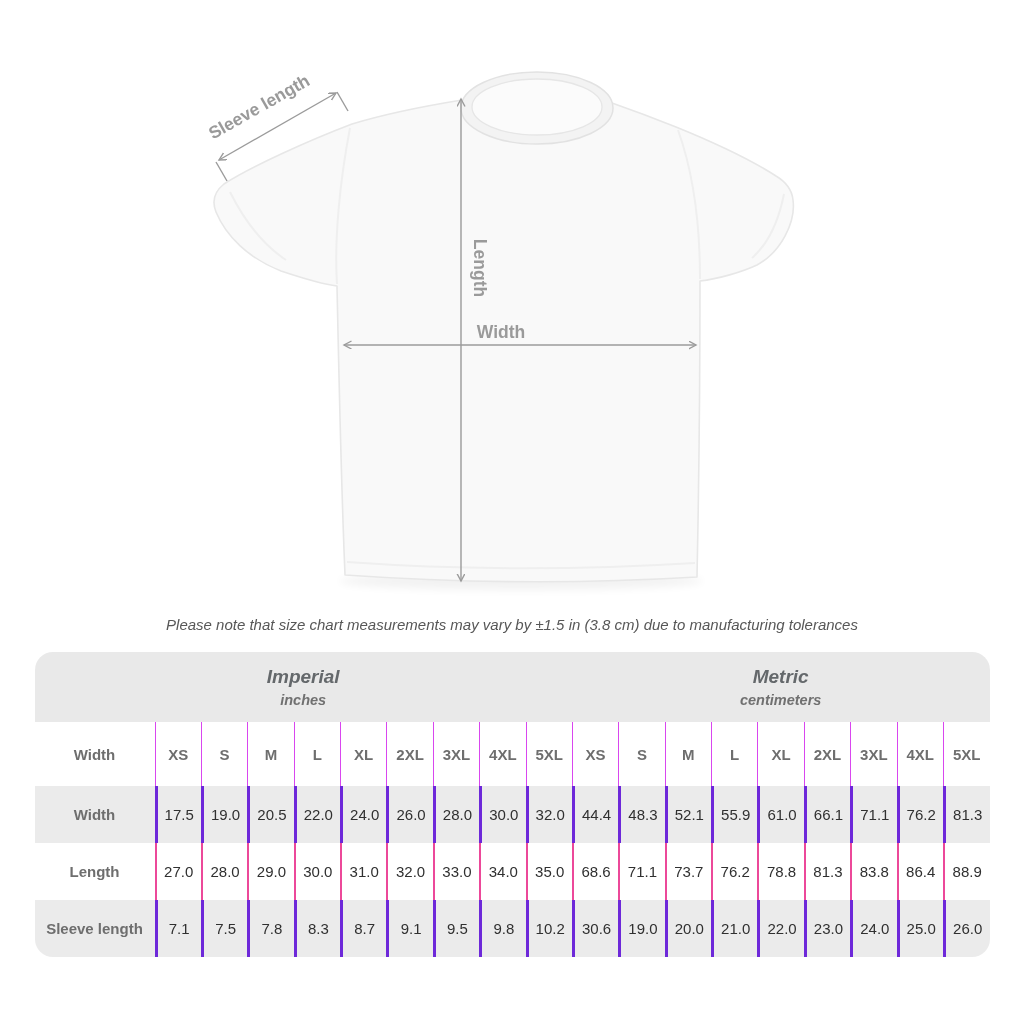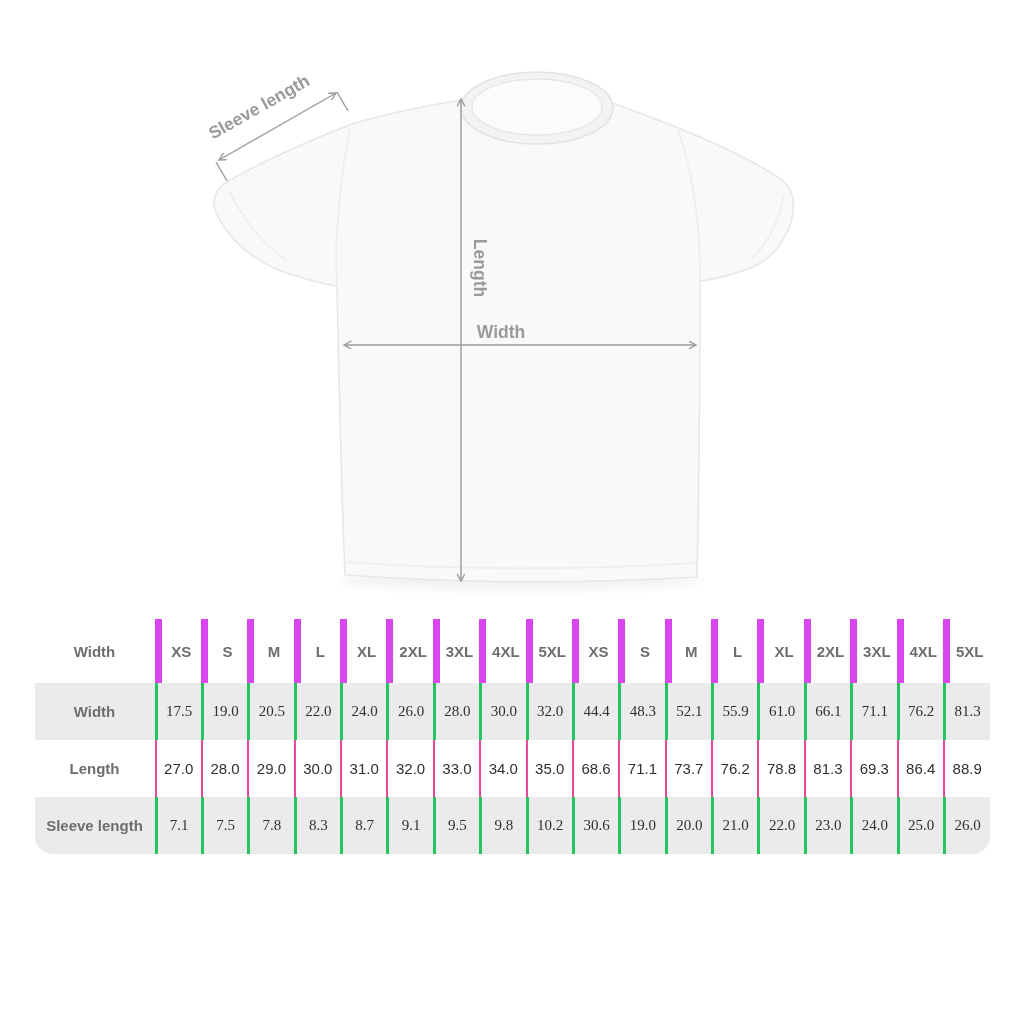--- a/index.html
+++ b/index.html
@@ -16,29 +16,29 @@
   table{width:955px;border-collapse:separate;border-spacing:0;table-layout:fixed;}
   col.col-label{width:120px;}
 
   .group-row th{background:#e9e9e9;height:70px;vertical-align:middle;text-align:center;padding:0;}
   .group-row th:first-child{border-top-left-radius:18px;}
   .group-row th:last-child{border-top-right-radius:18px;}
   .g-title{font-size:19px;font-weight:bold;font-style:italic;color:#64686b;}
   .g-sub{font-size:14.5px;font-style:italic;color:#707070;margin-top:4px;}
 
   #size-row th{background:#fff;height:64px;vertical-align:middle;text-align:center;
-    font-size:15px;font-weight:bold;color:#6e6e6e;border-left:7px solid #d946ef;padding:0;}
+    font-size:15px;font-weight:bold;color:#6e6e6e;border-left:1px solid #d946ef;padding:0;}
   #size-row th:first-child{border-left:none;}
 
   tbody tr{height:57px;}
   tbody th.lbl{font-size:15px;font-weight:bold;color:#6e6e6e;text-align:center;vertical-align:middle;padding:0;}
   tbody td.val{font-size:15px;color:#303030;text-align:center;vertical-align:middle;padding:0;}
 
   tr.r-gray th.lbl, tr.r-gray td.val{background:#ebebeb;}
-  tr.r-gray td.val{border-left:3px solid #22c55e;font-family:Liberation Serif, serif;}
+  tr.r-gray td.val{border-left:3px solid #6d28d9;}
   tr.r-white th.lbl, tr.r-white td.val{background:#fff;}
   tr.r-white td.val{border-left:2px solid #ec4899;}
 
   tr.r-last th.lbl{border-bottom-left-radius:18px;}
   tr.r-last td.val:last-child{border-bottom-right-radius:18px;}
 </style>
 </head>
 <body>
 
 <div class="diagram">
@@ -88,20 +88,21 @@
 
     <line x1="461" y1="99" x2="461" y2="581" stroke="#9b9b9b" stroke-width="1.4" marker-start="url(#ah)" marker-end="url(#ah)"></line>
     <text transform="translate(474,268) rotate(90)" text-anchor="middle" font-size="17.5" font-weight="bold" fill="#9a9a9a">Length</text>
 
     <line x1="344" y1="345" x2="696" y2="345" stroke="#9b9b9b" stroke-width="1.4" marker-start="url(#ah)" marker-end="url(#ah)"></line>
     <text x="501" y="338" text-anchor="middle" font-size="17.5" font-weight="bold" fill="#9a9a9a">Width</text>
   </svg>
 </div>
 
 <div class="title-block">
+  <p class="page-note">Please note that size chart measurements may vary by ±1.5 in (3.8 cm) due to manufacturing tolerances</p>
 </div>
 
 <div class="table-wrap">
   <table id="size-table">
       <colgroup>
         <col class="col-label">
         <col>
         <col>
         <col>
         <col>
@@ -114,20 +115,30 @@
         <col>
         <col>
         <col>
         <col>
         <col>
         <col>
         <col>
         <col>
       </colgroup>
     <thead>
+      <tr class="group-row">
+        <th colspan="10">
+          <div class="g-title">Imperial</div>
+          <div class="g-sub">inches</div>
+        </th>
+        <th colspan="9">
+          <div class="g-title">Metric</div>
+          <div class="g-sub">centimeters</div>
+        </th>
+      </tr>
       <tr id="size-row">
         <th>Width</th>
 
       <th>XS</th>
           <th>S</th>
           <th>M</th>
           <th>L</th>
           <th>XL</th>
           <th>2XL</th>
           <th>3XL</th>
@@ -177,21 +188,21 @@
           <td class="val">32.0</td>
           <td class="val">33.0</td>
           <td class="val">34.0</td>
           <td class="val">35.0</td>
           <td class="val">68.6</td>
           <td class="val">71.1</td>
           <td class="val">73.7</td>
           <td class="val">76.2</td>
           <td class="val">78.8</td>
           <td class="val">81.3</td>
-          <td class="val">69.3</td>
+          <td class="val">83.8</td>
           <td class="val">86.4</td>
           <td class="val">88.9</td>
         </tr>
         <tr class="r-gray r-last">
           <th class="lbl">Sleeve length</th>
           <td class="val">7.1</td>
           <td class="val">7.5</td>
           <td class="val">7.8</td>
           <td class="val">8.3</td>
           <td class="val">8.7</td>

